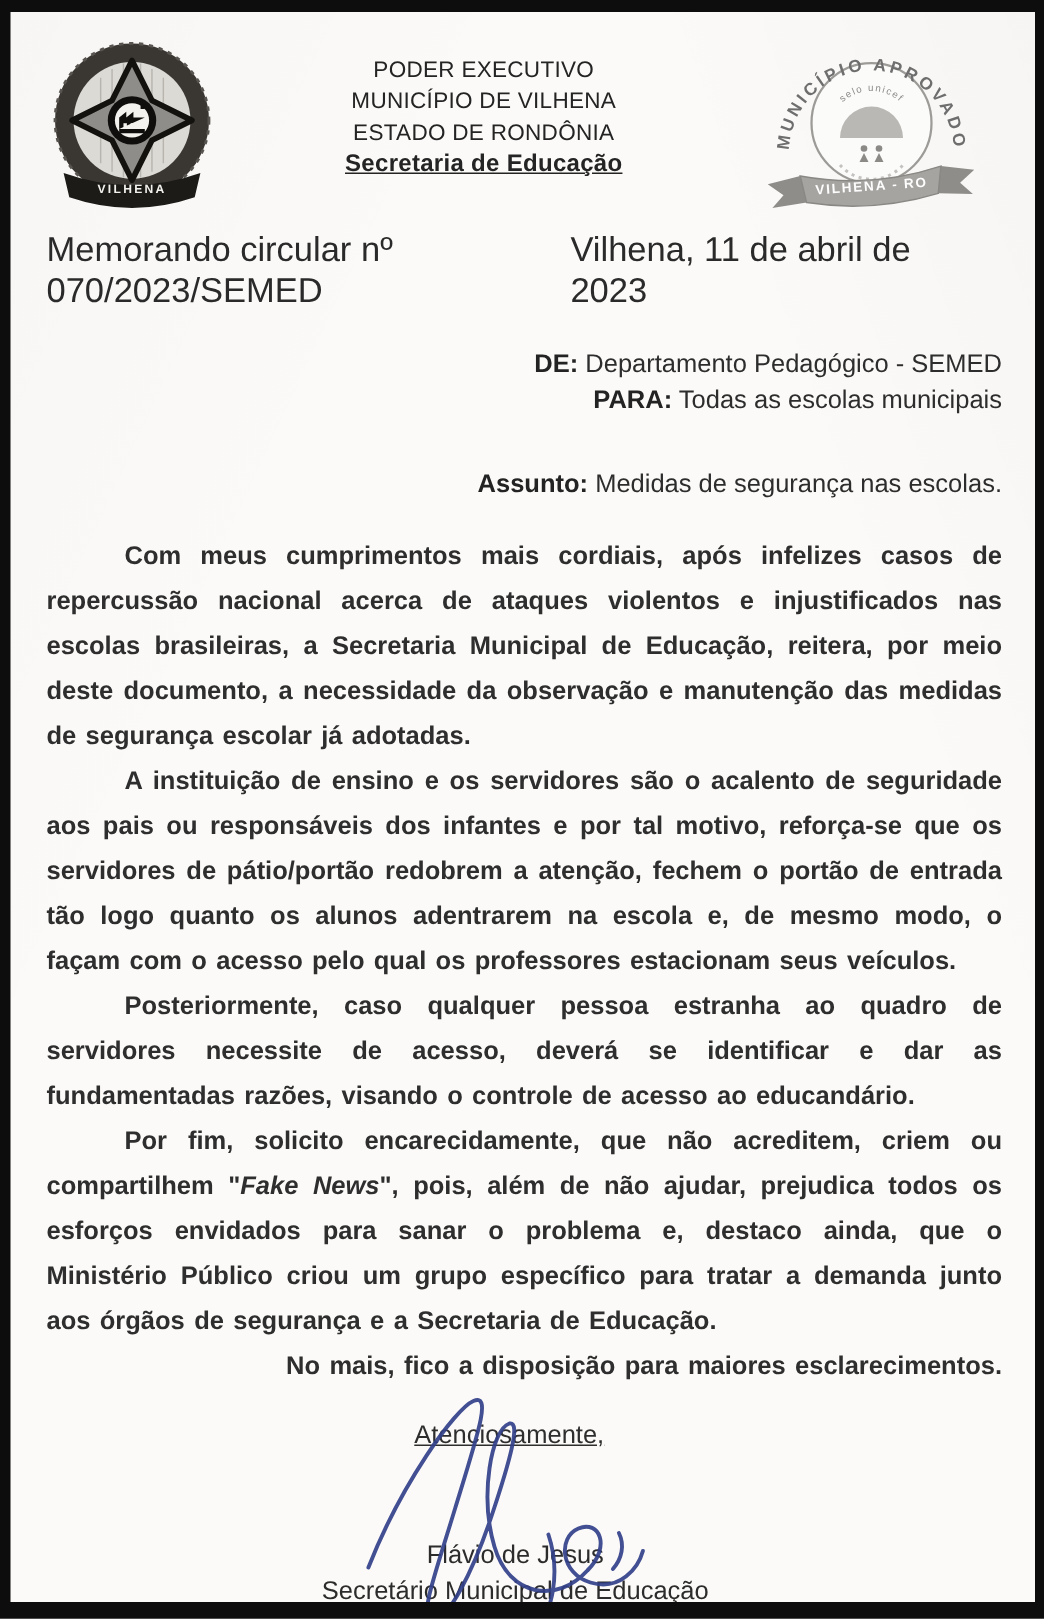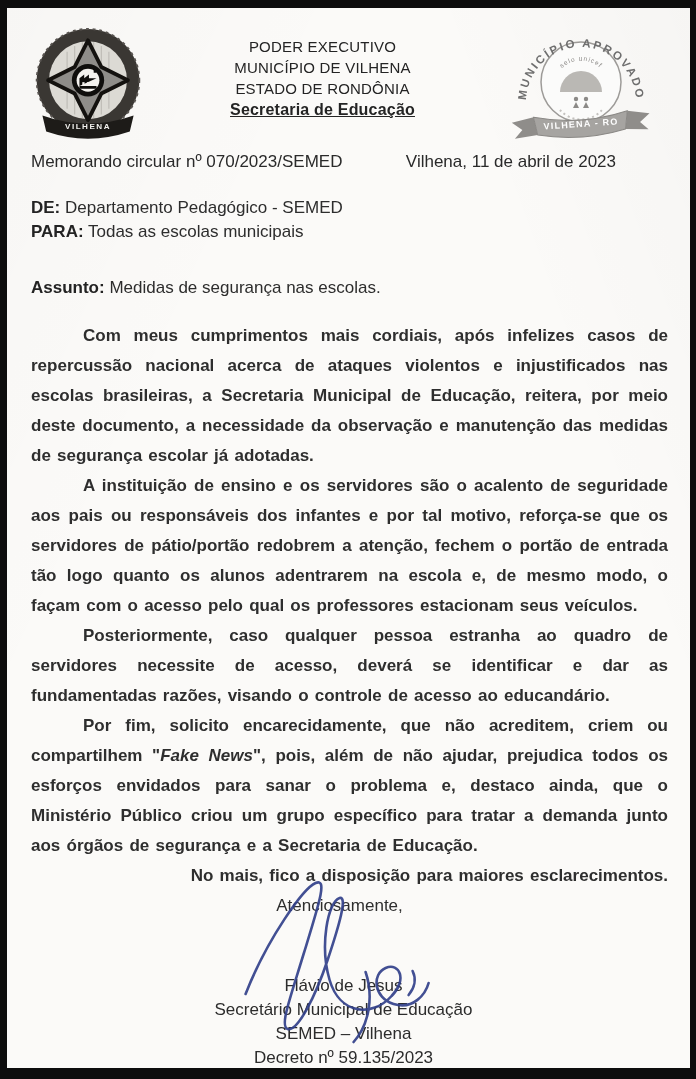--- a/index.html
+++ b/index.html
@@ -25,36 +25,36 @@
     color:#2d2d2d;
   }
   
   .header{display:flex;align-items:flex-start;}
   .coat{flex:0 0 118px;margin-top:6px;}
   .org{flex:1 1 auto;text-align:center;margin-top:18px;line-height:21px;
        font-size:15px;color:#242424;letter-spacing:.2px;}
   .org .dept{font-weight:bold;text-decoration:underline;font-size:16px;}
   .sealwrap{flex:0 0 172px;margin-top:2px;}
   
-  .memoline{display:flex;margin-top:2px;font-size:17px;color:#2a2a2a;}
+  .memoline{display:flex;margin-top:2px;font-size:23px;color:#2a2a2a;}
   .memoline .date{margin-left:auto;margin-right:52px;}
   
-  .fields{margin-top:24px;font-size:17px;line-height:24px;}
+  .fields{margin-top:24px;font-size:17px;line-height:24px;text-align:right;}
   .fieldrow{}
   .fieldrow:first-child{margin-top:0;}
   .subjectrow{margin-top:32px;}
   .flabel{font-weight:bold;color:#232323;}
   
   .bodytext{margin-top:21px;font-size:17px;line-height:30px;
             text-align:justify;color:#2e2e2e;word-spacing:1.5px;}
   .bodytext p{margin:0;text-indent:52px;font-weight:bold;}
   .fake{font-style:italic;}
   .lastline{text-align:right;}
-  .closing{margin-top:5px;text-align:center;font-size:17px;
-           padding-right:20px;color:#2e2e2e;}
+  .closing{margin-top:21px;text-align:center;font-size:17px;
+           padding-right:20px;color:#2e2e2e;text-decoration:underline;}
   
   .sigarea{position:relative;margin-top:58px;text-align:center;
            font-size:17px;line-height:24px;color:#2c2c2c;padding-right:12px;}
   .sigink{position:absolute;left:50%;top:-98px;transform:translateX(-56%);
           z-index:3;pointer-events:none;}
   .sigtext{position:relative;z-index:1;}
   .seal-arc-text{font-size:11.5px;font-weight:bold;fill:#6e6e6e;letter-spacing:2.2px;}
   .seal-inner-text{font-size:6.5px;fill:#8e8c8a;letter-spacing:1px;}
   .ribbon-text{font-size:9px;font-weight:bold;fill:#fdfdfd;letter-spacing:1.2px;}
   .coat-banner-text{font-size:8.5px;font-weight:bold;fill:#f2f1ee;letter-spacing:1.6px;}

